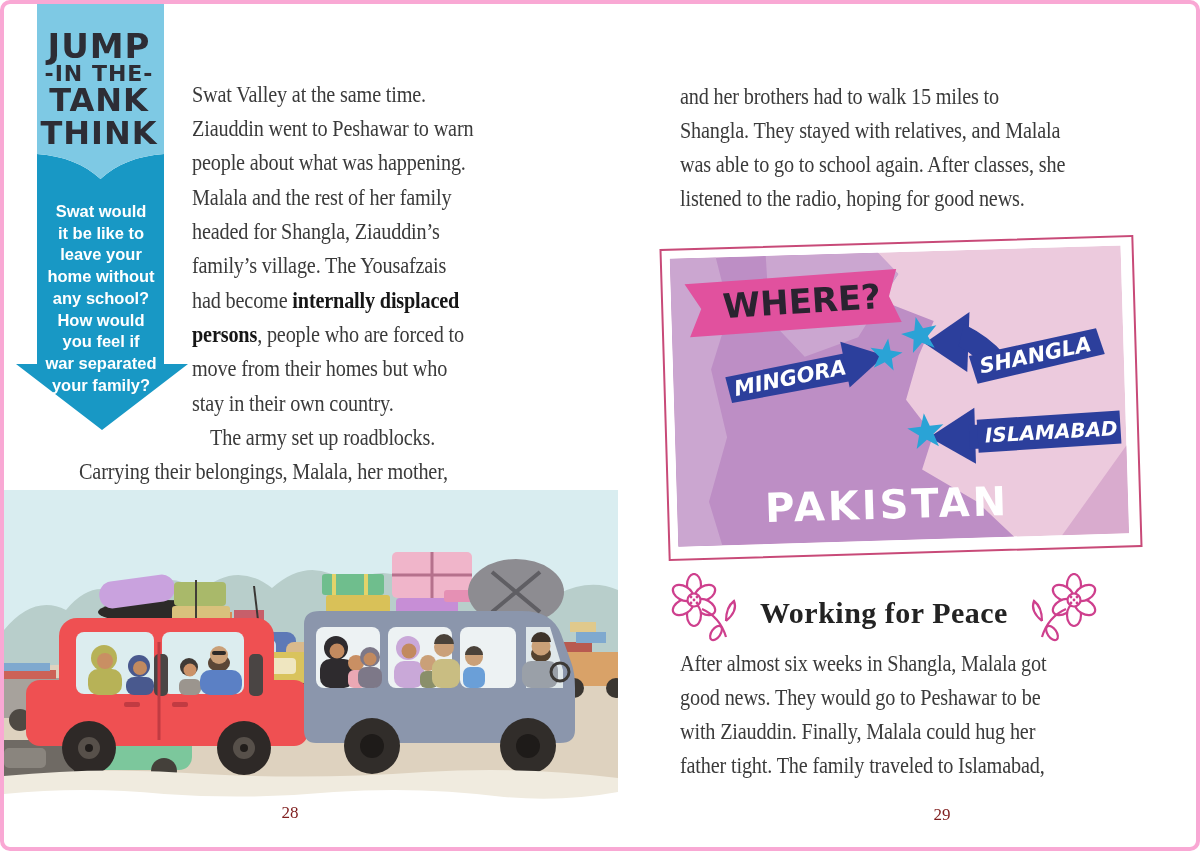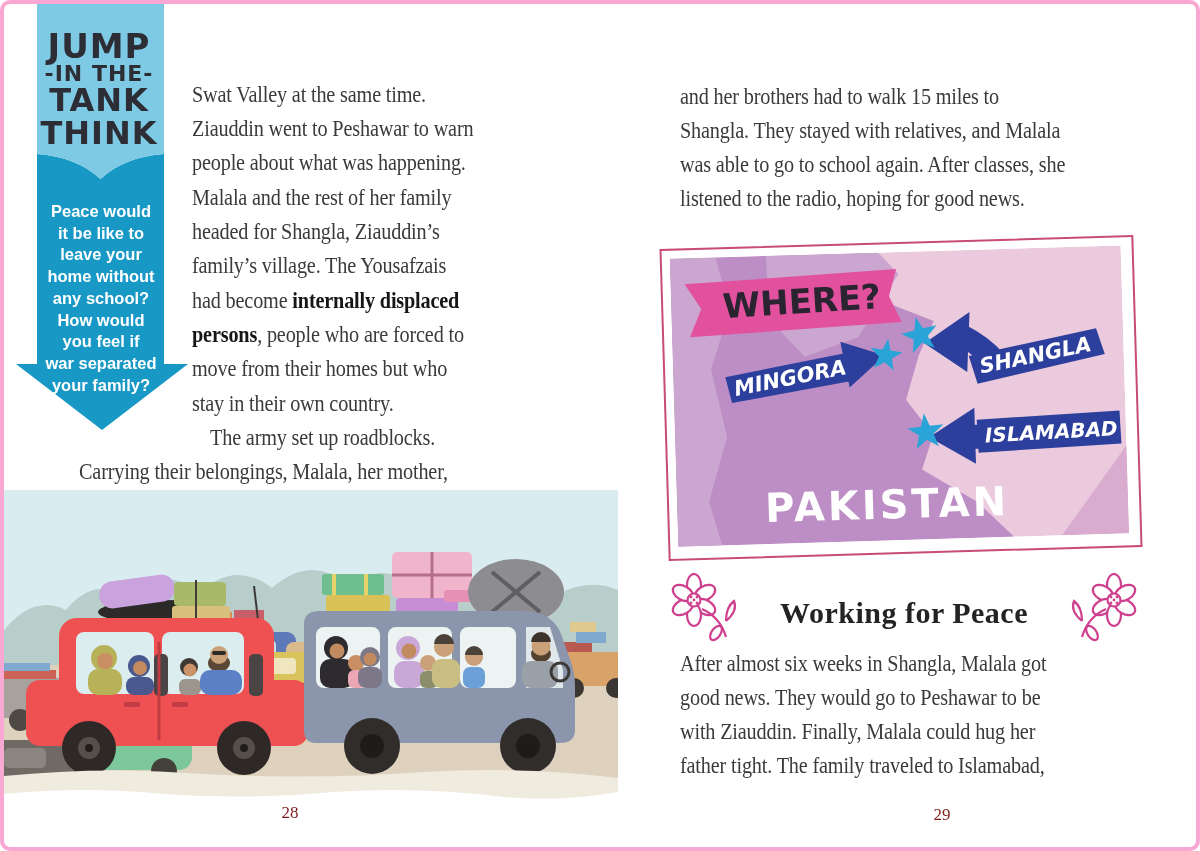--- a/index.html
+++ b/index.html
@@ -23,42 +23,42 @@
   .pgnum{position:absolute;width:40px;text-align:center;font-weight:normal;
          font-size:17px;color:#7f1d1d;}
   
   .map-card{position:absolute;left:660px;top:238px;width:474px;height:312px;
             background:#fff;border:2.5px solid #c84a78;box-sizing:border-box;
             padding:8px;transform:rotate(-1.7deg);}
   .map-label{font-family:"DejaVu Sans",sans-serif;font-weight:bold;font-style:italic;
              fill:#ffffff;}
   
   .section-head{position:absolute;left:664px;top:566px;width:472px;height:86px;
-                display:flex;align-items:center;justify-content:space-between;gap:12px;}
+                display:flex;align-items:center;justify-content:flex-start;gap:12px;}
   .section-title{font-size:30px;font-weight:bold;color:#232323;letter-spacing:0.5px;
                  font-family:"Liberation Serif",serif;}
 </style>
 </head>
 <body>
 
 <div class="page">
 
   <svg class="banner-svg" width="180" height="432" viewBox="0 0 180 432">
     <path d="M25,150 L25,360 L4,360 L90,426 L176,360 L152,360 L152,150
              C125,152 105,160 88.5,175 C72,160 52,152 25,150 Z" fill="#1898c5"></path>
     <path d="M25,0 L152,0 L152,150 C125,152 105,160 88.5,175 C72,160 52,152 25,150 Z" fill="#7ec9e4"></path>
   </svg>
   <div class="tt-title">
     <div class="tt-t1">JUMP</div>
     <div class="tt-t2">-IN THE-</div>
     <div class="tt-t3">TANK</div>
     <div class="tt-t3">THINK</div>
   </div>
   <div class="tt-q">
-    <div>Peace would</div>
+    <div>Swat would</div>
     <div>it be like to</div>
     <div>leave your</div>
     <div>home without</div>
     <div>any school?</div>
     <div>How would</div>
     <div>you feel if</div>
     <div>war separated</div>
     <div>your family?</div>
   </div>
 

